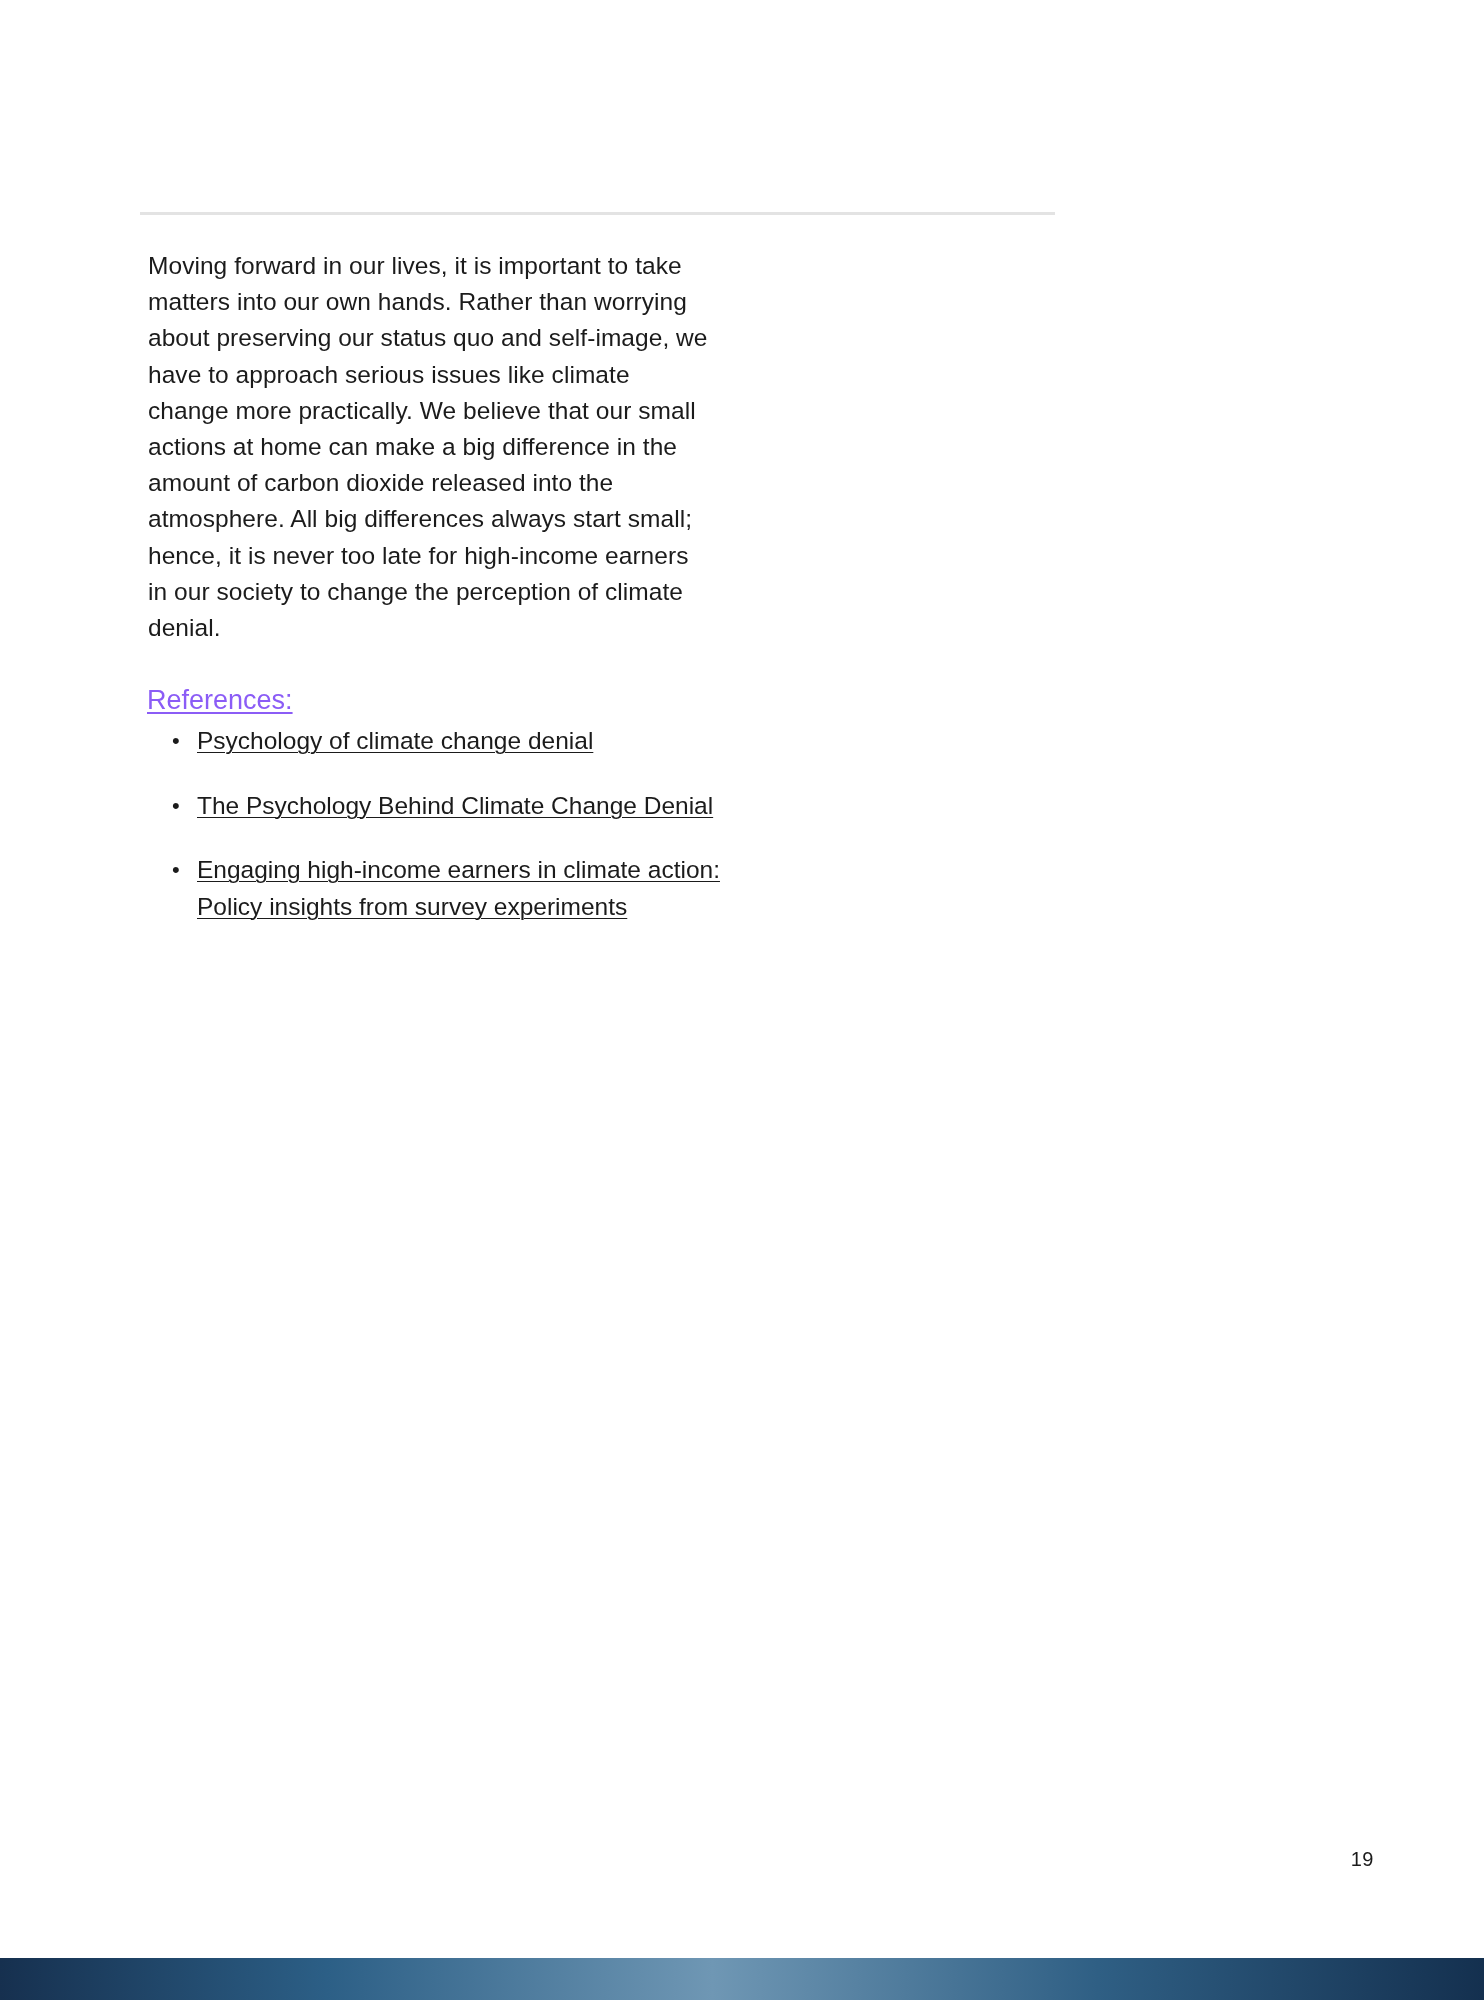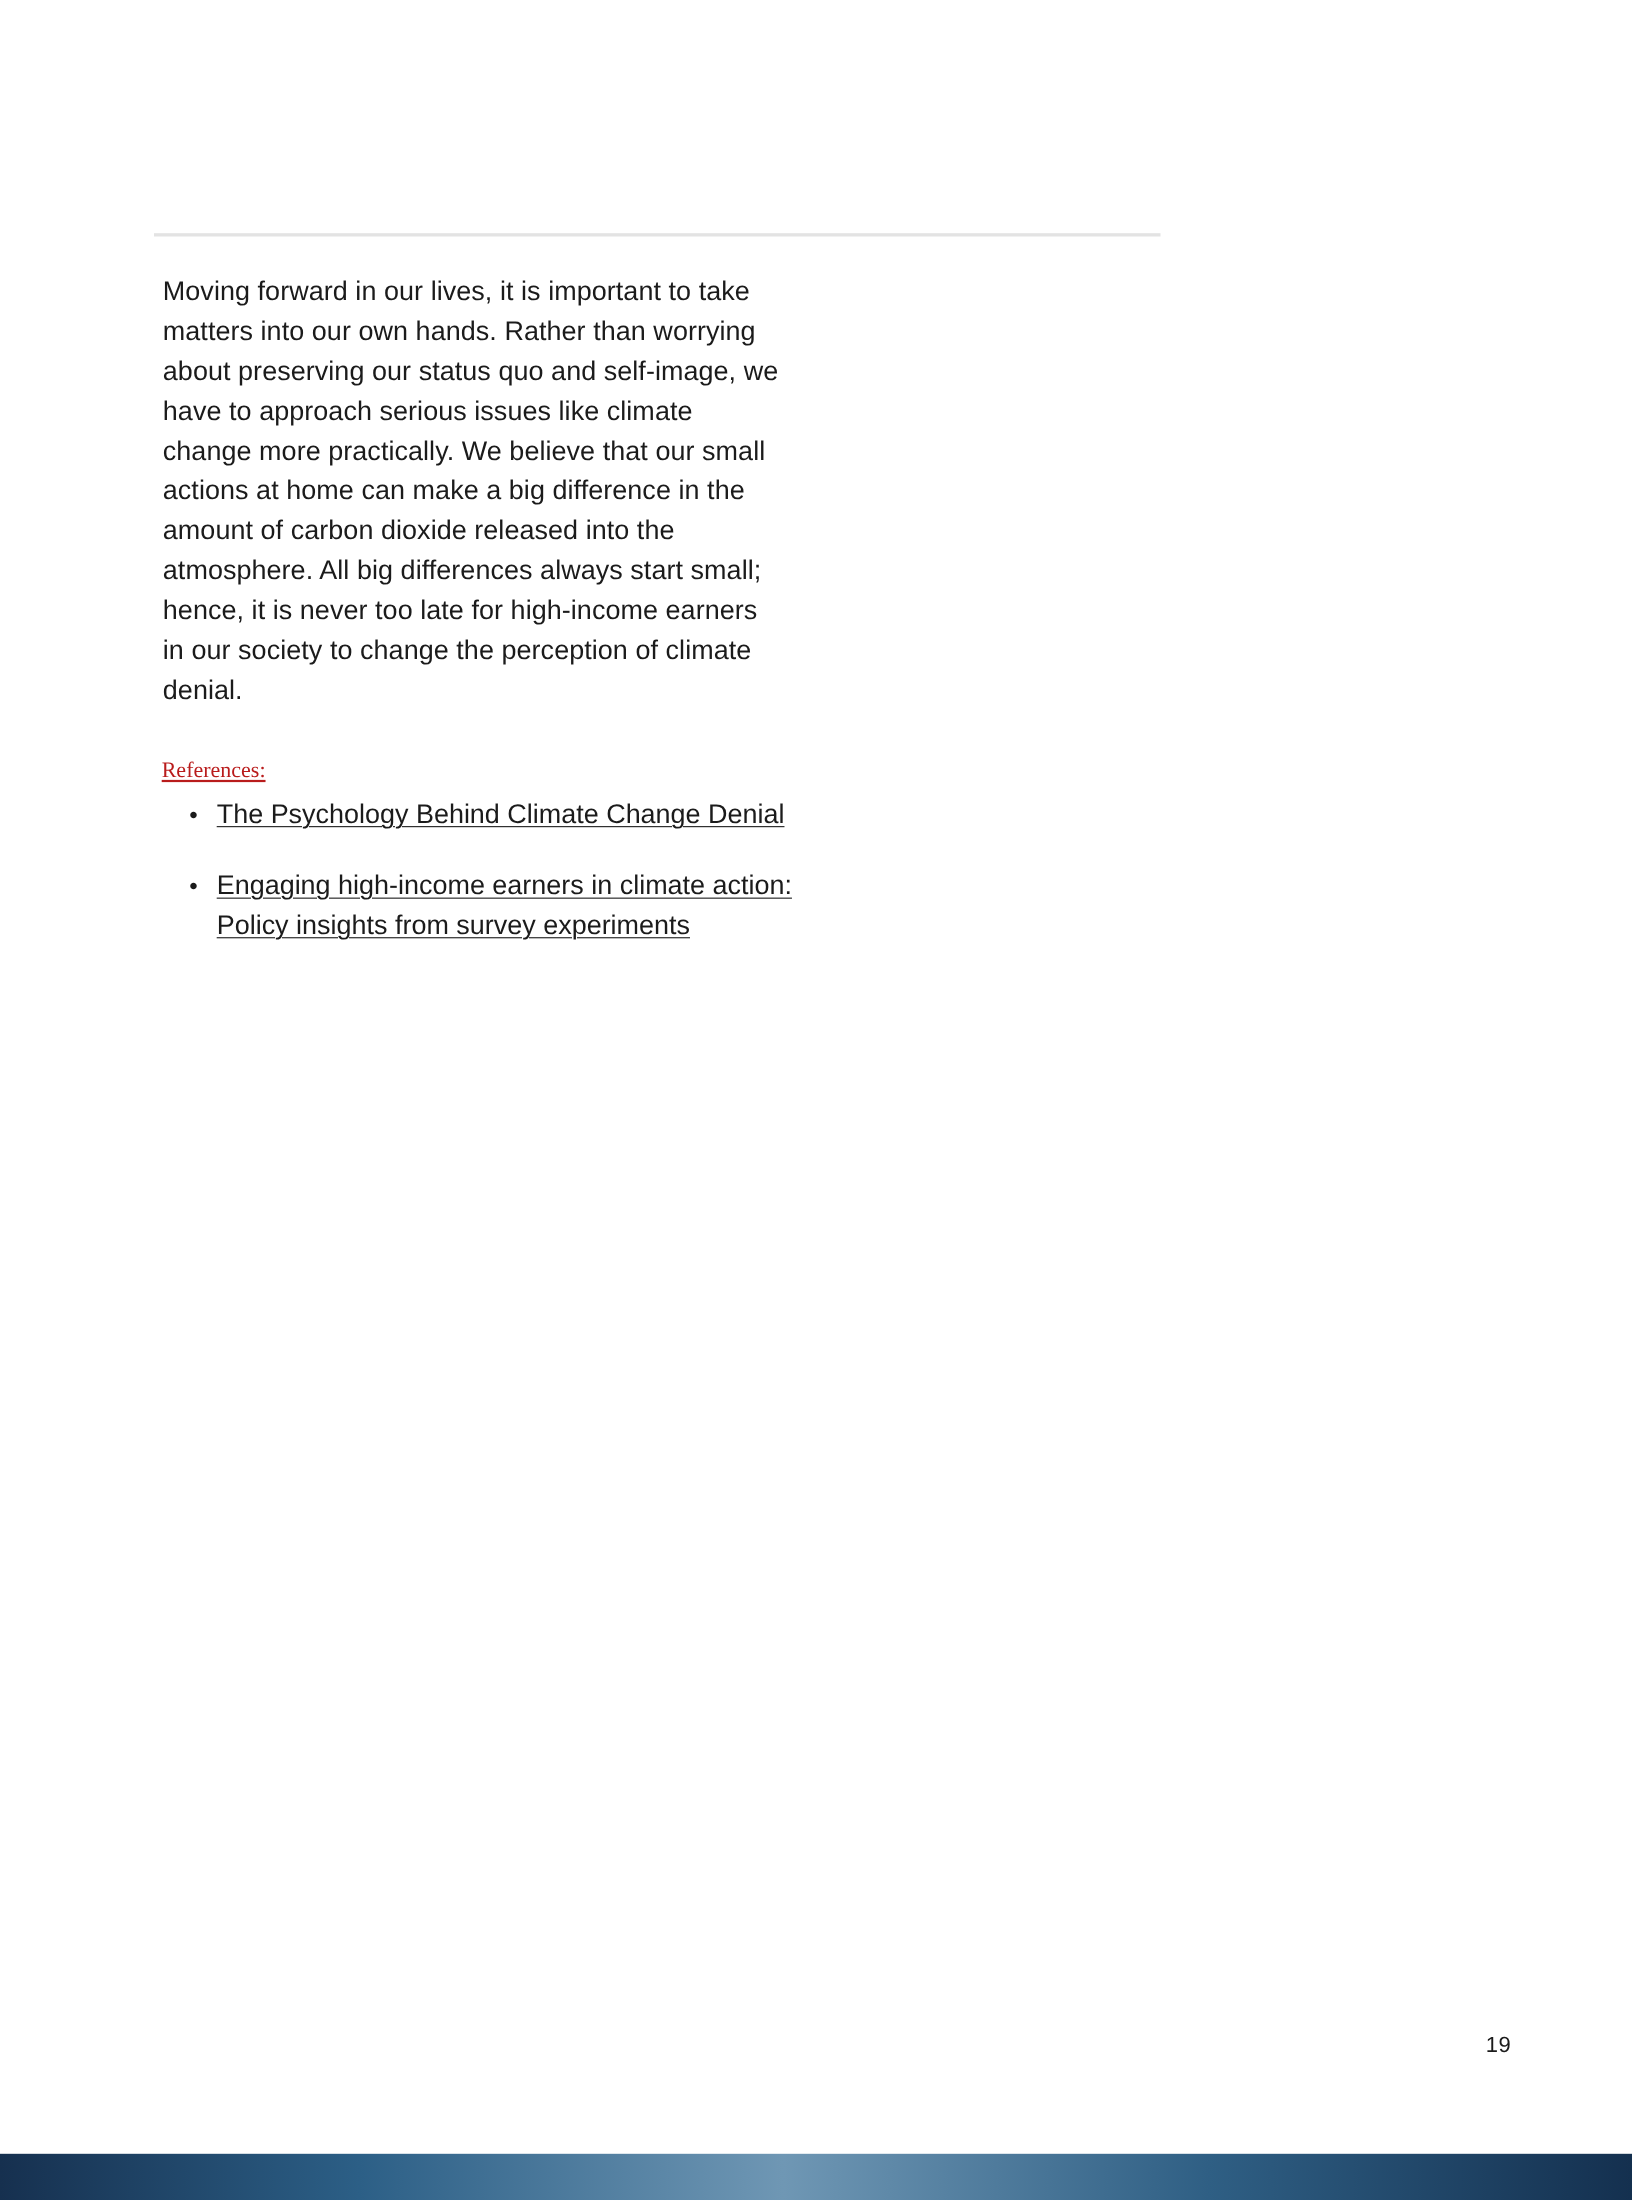--- a/index.html
+++ b/index.html
@@ -61,27 +61,26 @@
     font-size: 24.5px;
     line-height: 36.2px;
     color: #1b1b1b;
     letter-spacing: 0.05px;
     margin: 1px;
     width: 565px;
   }
 
   .refs-heading {
     margin-top: 36px;
-    font-size: 20px;
+    font-size: 27px;
     line-height: 34px;
-    color: #b91c1c;
+    color: #8b5cf6;
     text-decoration: underline;
     text-underline-offset: 3px;
     display: inline-block;
-    font-family: Liberation Serif, serif;
   }
 
   ul.ref-list {
     list-style: none;
     margin: 6px 0 0 0;
     padding: 0;
   }
   ul.ref-list li {
     position: relative;
     padding-left: 50px;
@@ -136,20 +135,23 @@
   <div class="rule"></div>
 
   <div class="column">
 
     <p class="body-par">Moving forward in our lives, it is important to take matters into our own hands. Rather than worrying about preserving our status quo and self-image, we have to approach serious issues like climate change more practically. We believe that our small actions at home can make a big difference in the amount of carbon dioxide released into the atmosphere. All big differences always start small; hence, it is never too late for high-income earners in our society to change the perception of climate denial.</p>
 
     <div class="refs-heading">References:</div>
 
     <ul class="ref-list">
       <li>
+        <a href="#">Psychology of climate change denial</a>
+      </li>
+      <li>
         <a href="#">The Psychology Behind Climate Change Denial</a>
       </li>
       <li>
         <a href="#">Engaging high-income earners in climate action: Policy insights from survey experiments</a>
       </li>
     </ul>
 
   </div>
 
   <div class="page-number">19</div>

